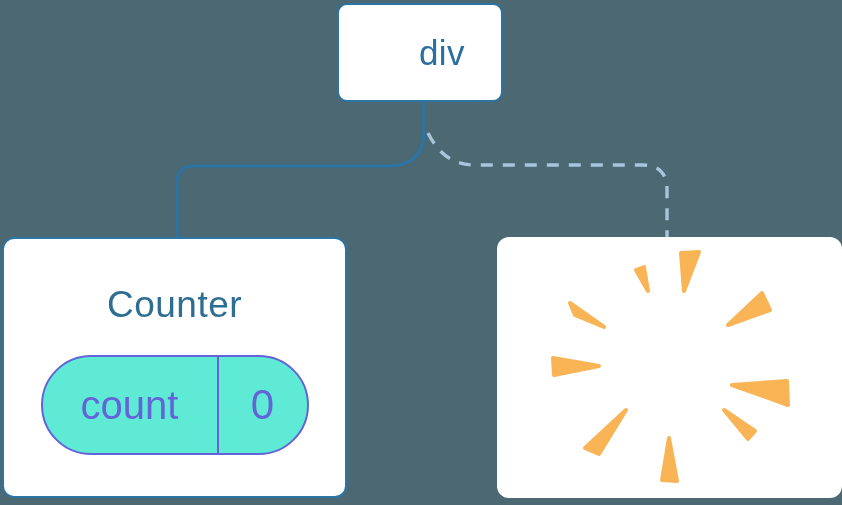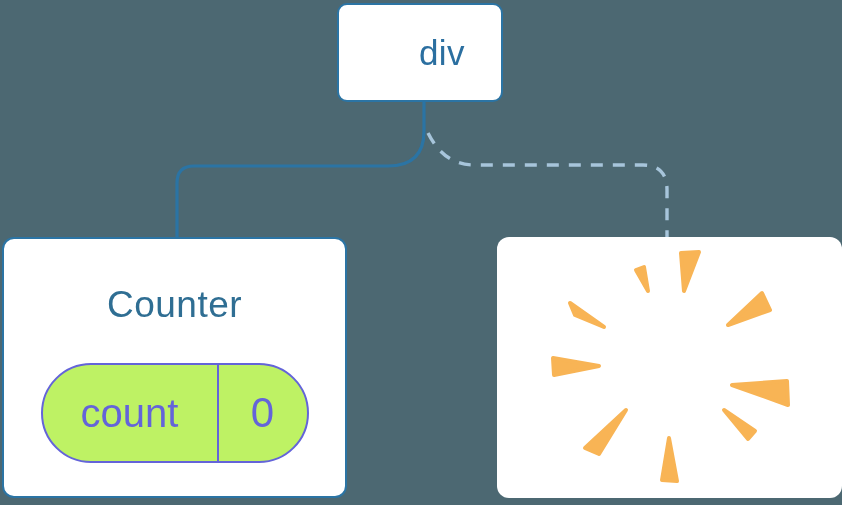--- a/index.html
+++ b/index.html
@@ -35,34 +35,34 @@
     left: 337px; top: 3px; width: 166px; height: 99px;
     border: 2.5px solid #2B74A4; border-radius: 10px;
     display: flex; align-items: center; justify-content: center; padding-left: 44px;
   }
   .root-label {
     color: #2B6FA0; font-size: 35px; font-weight: 500; letter-spacing: 0.5px;
   }
   .node-counter {
     left: 2px; top: 237px; width: 345px; height: 261px;
     border: 2.5px solid #2B74A4; border-radius: 12px;
-    display: flex; flex-direction: column; align-items: center; gap: 8px;
+    display: flex; flex-direction: column; align-items: center;
   }
   .counter-title {
     margin-top: 44px;
     color: #2F6E93; font-size: 37px; font-weight: 500; letter-spacing: 0.5px;
     line-height: 1.2;
   }
   .state-pill {
     margin-top: 28px;
     width: 268px; height: 100px;
     border: 2px solid #6464D9; border-radius: 60px;
     box-sizing: border-box;
     display: flex; align-items: stretch;
-    background: #bef264;
+    background: #5eead4;
   }
   .state-key {
     flex: 0 0 174px;
     display: flex; align-items: center; justify-content: center;
     color: #6464D9; font-size: 40px; font-weight: 400;
     border-right: 2px solid #6464D9;
   }
   .state-value {
     flex: 1 1 auto;
     display: flex; align-items: center; justify-content: center;

